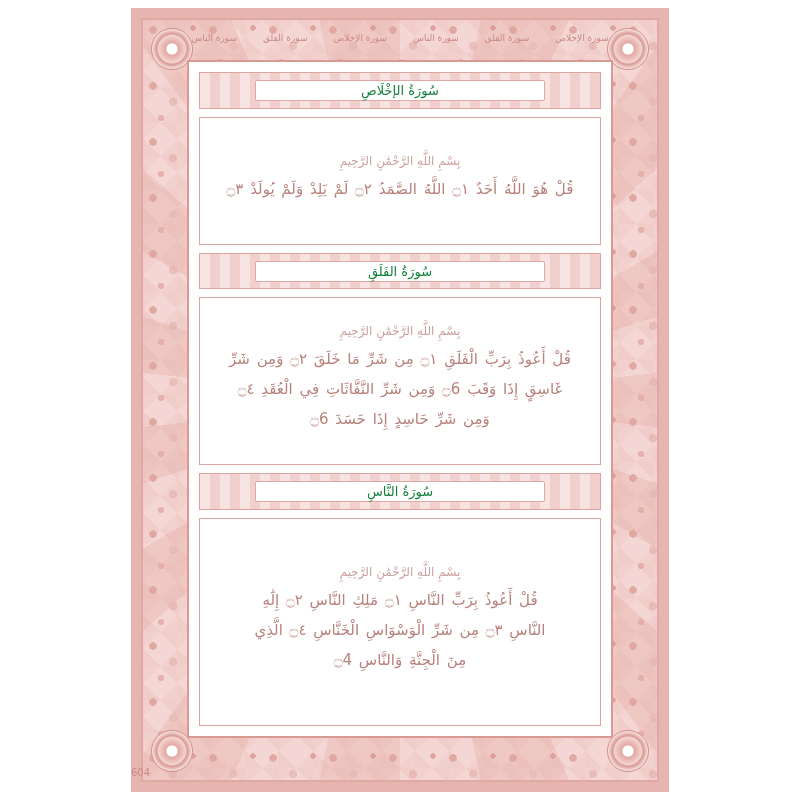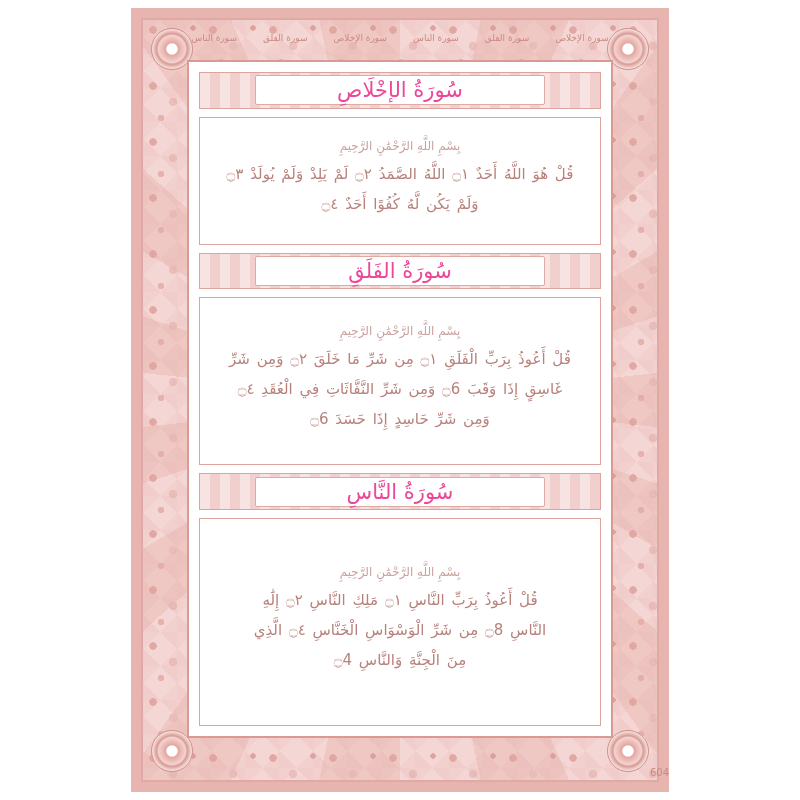--- a/index.html
+++ b/index.html
@@ -128,22 +128,22 @@
   .sura-banner .plate {
     background: #ffffff;
     border: 1px solid #e0aaa4;
     padding: 2px 44px;
     border-radius: 2px;
     min-width: 200px;
     text-align: center;
   }
   .sura-title {
     direction: rtl;
-    color: #ec4899;
-    font-size: 21px;
+    color: #15803d;
+    font-size: 13px;
     letter-spacing: 1px;
     font-family: "DejaVu Sans", sans-serif;
     white-space: nowrap;
   }
 
   
   .verse-block {
     border: 1.5px solid #dba49e;
     box-sizing: border-box;
     padding: 10px 16px 14px;
@@ -174,21 +174,21 @@
   .block-ikhlas { min-height: 128px; }
   .block-falaq  { min-height: 168px; }
   .block-nas    { min-height: 208px; }
 
   
   .page-number {
     position: absolute;
     left: 0;
     right: 0;
     bottom: 14px;
-    text-align: right;
+    text-align: left;
     color: #c98a84;
     font-size: 10px;
     font-family: "DejaVu Sans", sans-serif;
   }
 </style>
 </head>
 <body>
 
 <div id="page">
 
@@ -213,21 +213,20 @@
     <div class="inner-area">
 
       <div class="sura-banner">
         <div class="plate">
           <div class="sura-title">سُورَةُ الإخْلَاصِ</div>
         </div>
       </div>
       <div class="verse-block block-ikhlas">
         <div class="basmala">بِسْمِ اللَّهِ الرَّحْمَٰنِ الرَّحِيمِ</div>
         <div class="ayat">قُلْ هُوَ اللَّهُ أَحَدٌ ۝١ اللَّهُ الصَّمَدُ ۝٢ لَمْ يَلِدْ وَلَمْ يُولَدْ ۝٣</div>
-        <div class="ayat">وَلَمْ يَكُن لَّهُ كُفُوًا أَحَدٌ ۝٤</div>
       </div>
 
       <div class="sura-banner">
         <div class="plate">
           <div class="sura-title">سُورَةُ الفَلَقِ</div>
         </div>
       </div>
       <div class="verse-block block-falaq">
         <div class="basmala">بِسْمِ اللَّهِ الرَّحْمَٰنِ الرَّحِيمِ</div>
         <div class="ayat">قُلْ أَعُوذُ بِرَبِّ الْفَلَقِ ۝١ مِن شَرِّ مَا خَلَقَ ۝٢ وَمِن شَرِّ</div>
@@ -236,21 +235,21 @@
       </div>
 
       <div class="sura-banner">
         <div class="plate">
           <div class="sura-title">سُورَةُ النَّاسِ</div>
         </div>
       </div>
       <div class="verse-block block-nas">
         <div class="basmala">بِسْمِ اللَّهِ الرَّحْمَٰنِ الرَّحِيمِ</div>
         <div class="ayat">قُلْ أَعُوذُ بِرَبِّ النَّاسِ ۝١ مَلِكِ النَّاسِ ۝٢ إِلَٰهِ</div>
-        <div class="ayat">النَّاسِ ۝8 مِن شَرِّ الْوَسْوَاسِ الْخَنَّاسِ ۝٤ الَّذِي</div>
+        <div class="ayat">النَّاسِ ۝٣ مِن شَرِّ الْوَسْوَاسِ الْخَنَّاسِ ۝٤ الَّذِي</div>
         <div class="ayat">مِنَ الْجِنَّةِ وَالنَّاسِ ۝4</div>
       </div>
 
     </div>
 
     <div class="page-number">604</div>
 
   </div>
 </div>
 

